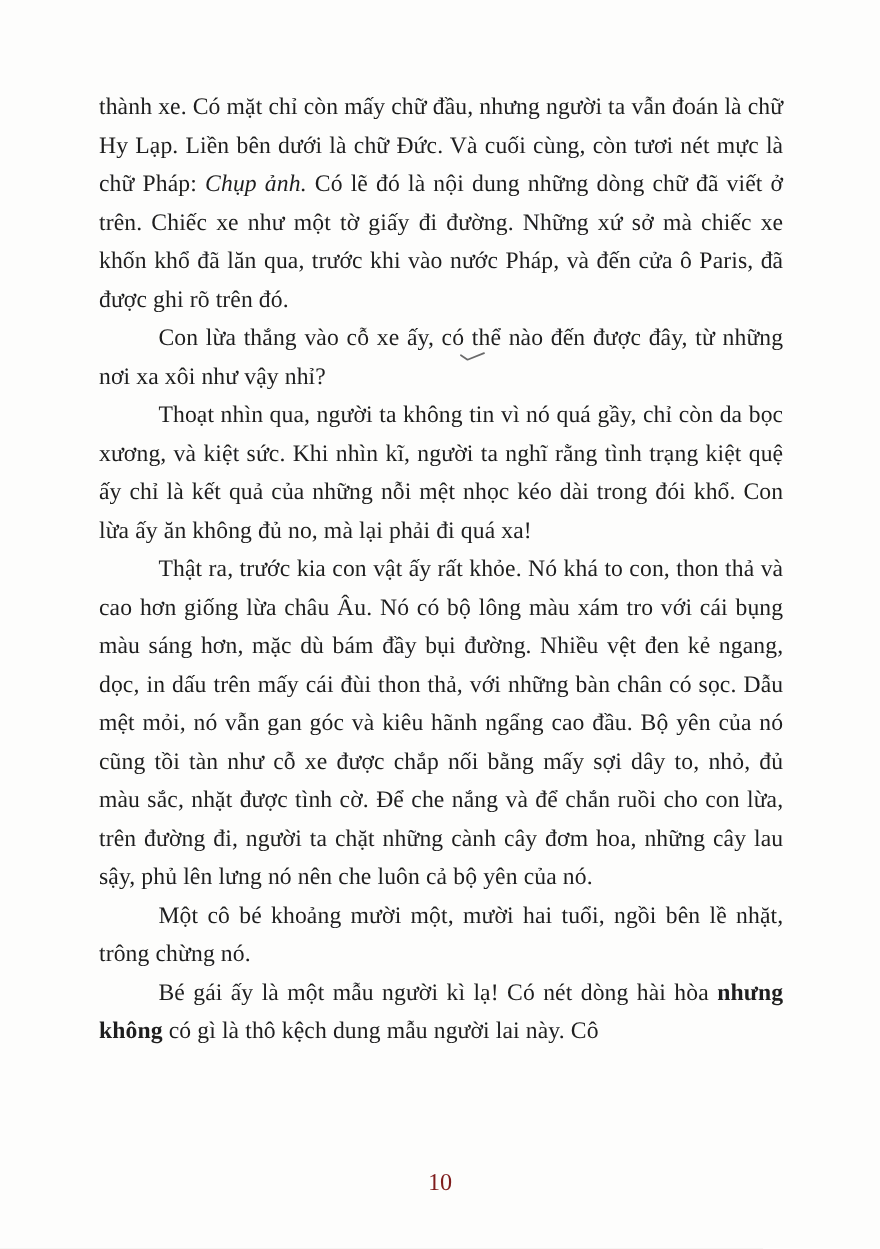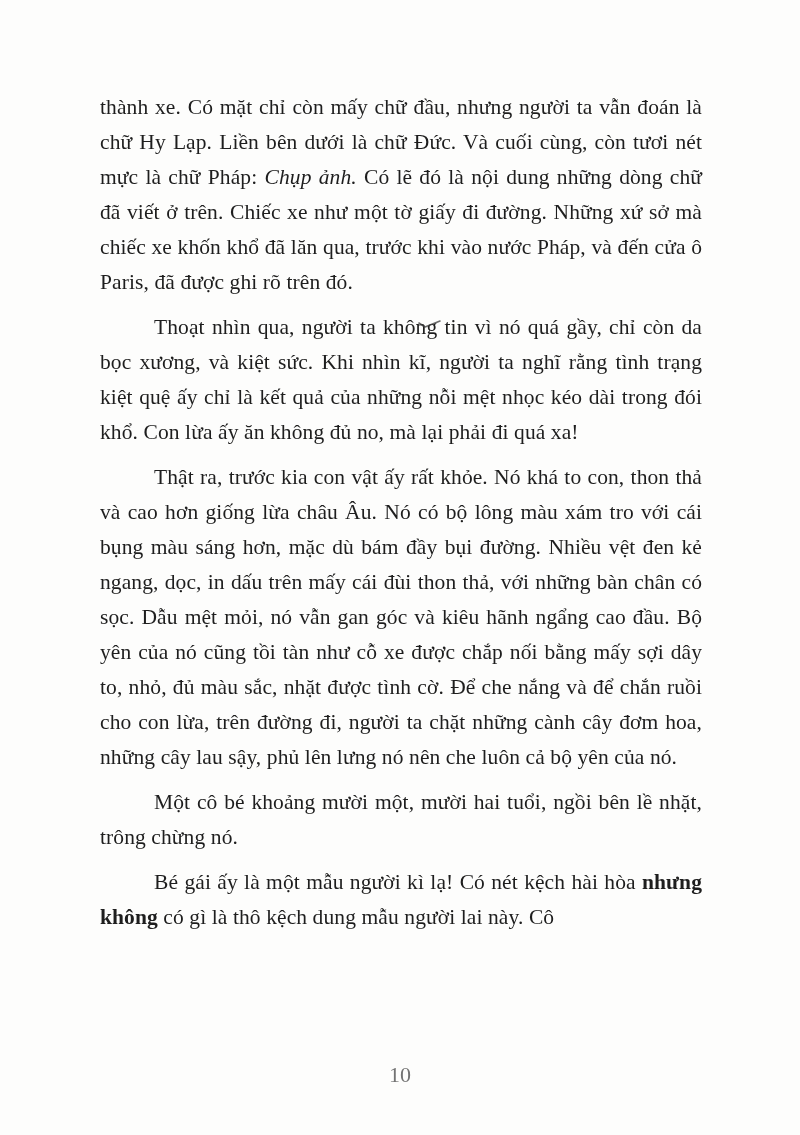--- a/index.html
+++ b/index.html
@@ -24,60 +24,61 @@
     position: absolute;
     left: 90px;
     top: 80px;
     width: 622px;
     font-size: 21.5px;
     line-height: 35px;
     text-align: justify;
     letter-spacing: 0.1px;
   }
 
-  .para { margin: 10px; text-indent: 0; }
+  .para { margin: 0; text-indent: 0; }
   .para.indent { text-indent: 54px; }
 
   .italic { font-style: italic; }
   .bold { font-weight: bold; }
 
   .page-number {
     position: absolute;
     left: 0;
     right: 0;
     top: 1062px;
     text-align: center;
     font-size: 22px;
-    color: #737373;
+    color: #7f1d1d;
   }
 
   .ink-mark {
     position: absolute;
     left: 416px;
     top: 318px;
     opacity: 0.75;
   }
 </style>
 </head>
 <body>
 
 <div class="page">
 
   <main class="text-block">
 
     <p class="para"><span>thành xe. Có mặt chỉ còn mấy chữ đầu, nhưng người ta vẫn đoán là chữ Hy Lạp. Liền bên dưới là chữ Đức. Và cuối cùng, còn tươi nét mực là chữ Pháp: </span><em class="italic">Chụp ảnh.</em><span> Có lẽ đó là nội dung những dòng chữ đã viết ở trên. Chiếc xe như một tờ giấy đi đường. Những xứ sở mà chiếc xe khốn khổ đã lăn qua, trước khi vào nước Pháp, và đến cửa ô Paris, đã được ghi rõ trên đó.</span></p>
 
+    <p class="para indent"><span>Con lừa thắng vào cỗ xe ấy, có thể nào đến được đây, từ những nơi xa xôi như vậy nhỉ?</span></p>
 
     <p class="para indent"><span>Thoạt nhìn qua, người ta không tin vì nó quá gầy, chỉ còn da bọc xương, và kiệt sức. Khi nhìn kĩ, người ta nghĩ rằng tình trạng kiệt quệ ấy chỉ là kết quả của những nỗi mệt nhọc kéo dài trong đói khổ. Con lừa ấy ăn không đủ no, mà lại phải đi quá xa!</span></p>
 
     <p class="para indent"><span>Thật ra, trước kia con vật ấy rất khỏe. Nó khá to con, thon thả và cao hơn giống lừa châu Âu. Nó có bộ lông màu xám tro với cái bụng màu sáng hơn, mặc dù bám đầy bụi đường. Nhiều vệt đen kẻ ngang, dọc, in dấu trên mấy cái đùi thon thả, với những bàn chân có sọc. Dẫu mệt mỏi, nó vẫn gan góc và kiêu hãnh ngẩng cao đầu. Bộ yên của nó cũng tồi tàn như cỗ xe được chắp nối bằng mấy sợi dây to, nhỏ, đủ màu sắc, nhặt được tình cờ. Để che nắng và để chắn ruồi cho con lừa, trên đường đi, người ta chặt những cành cây đơm hoa, những cây lau sậy, phủ lên lưng nó nên che luôn cả bộ yên của nó.</span></p>
 
     <p class="para indent"><span>Một cô bé khoảng mười một, mười hai tuổi, ngồi bên lề nhặt, trông chừng nó.</span></p>
 
-    <p class="para indent"><span>Bé gái ấy là một mẫu người kì lạ! Có nét kệch hài hòa </span><span class="bold">nhưng không</span><span> có gì là thô kệch dung mẫu người lai này. Cô</span></p>
+    <p class="para indent"><span>Bé gái ấy là một mẫu người kì lạ! Có nét dòng hài hòa </span><span class="bold">nhưng không</span><span> có gì là thô kệch dung mẫu người lai này. Cô</span></p>
 
   </main>
 
   <span class="ink-mark">
     <svg width="26" height="14" viewBox="0 0 26 14" aria-hidden="true">
       <path d="M24 3 L9 9 L3 5" stroke="#3a3a3a" stroke-width="1.6" fill="none" stroke-linecap="round" stroke-linejoin="round"></path>
     </svg>
   </span>
 
   <footer class="page-number">10</footer>

